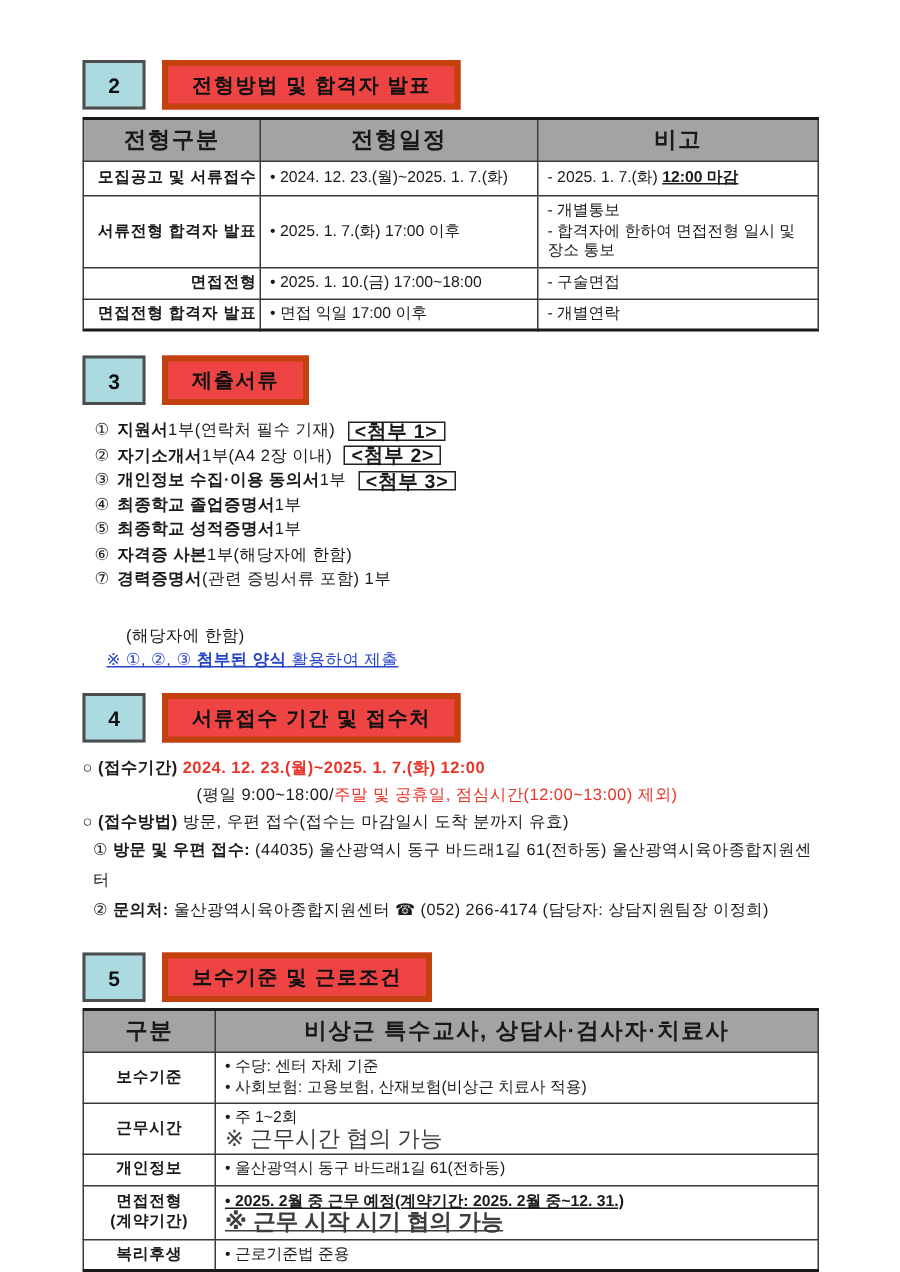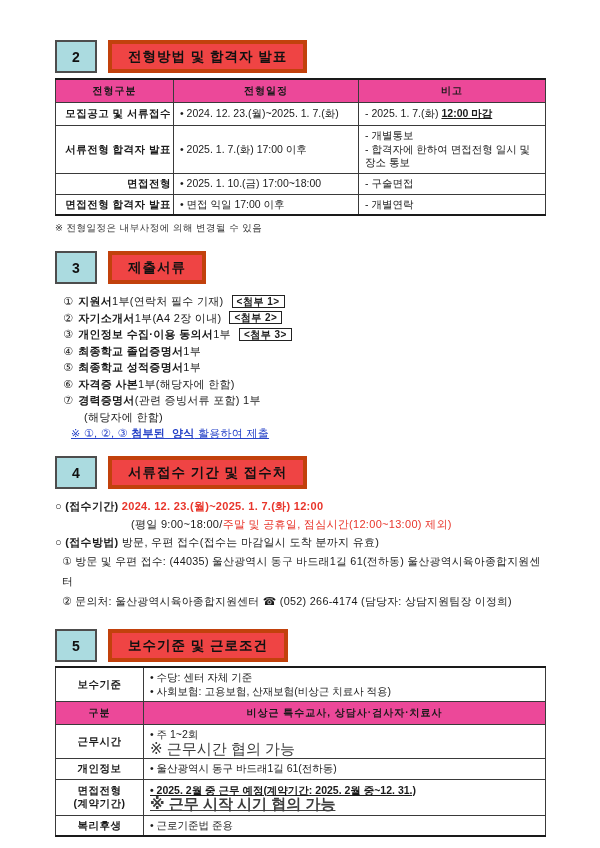--- a/index.html
+++ b/index.html
@@ -8,45 +8,45 @@
   .page { width:600px; height:848px; background:#fff; padding:40px 55px 0 55px; overflow:hidden; position:relative; }
 
   
   .sec-header { display:flex; align-items:stretch; gap:11px; height:33px; }
   .sec-num { width:42px; background:#abdbe0; border:2px solid #4d4d4d; display:flex; align-items:center; justify-content:center; font-weight:bold; font-size:14px; color:#111; }
   .sec-title { background:#ef4444; border:4px solid #c2410c; display:flex; align-items:center; padding:0 16px; font-weight:bold; font-size:13.5px; letter-spacing:1px; color:#111; }
 
   
   table { border-collapse:collapse; width:490px; table-layout:fixed; }
   .doc-table { border-top:2.5px solid #1a1a1a; border-bottom:2px solid #1a1a1a; }
-  .doc-table th { background:#ec4899; font-size:10px; font-weight:bold; padding:4px 2px; border:1px solid #3a3a3a; border-top:none; letter-spacing:1px; }
+  .doc-table th { background:#a3a3a3; font-size:15px; font-weight:bold; padding:4px 2px; border:1px solid #3a3a3a; border-top:none; letter-spacing:1px; }
   .doc-table td { font-size:10.5px; padding:3px 6px; border:1px solid #3a3a3a; vertical-align:middle; line-height:13.5px; }
   .doc-table td.cat { font-weight:bold; text-align:right; padding:3px 2px; letter-spacing:0.5px; }
   .footnote { font-size:9.5px; color:#333; margin-top:6px; letter-spacing:0.5px; }
   .strong-ul { font-weight:bold; text-decoration:underline; }
 
   
   .doc-list { margin-top:9px; padding-left:8px; font-size:11px; }
   .doc-item { line-height:16.5px; letter-spacing:0.3px; display:flex; align-items:center; }
   .doc-item .num { margin-right:5px; }
   .doc-item .nm { font-weight:bold; }
-  .badge { display:inline-block; border:1.5px solid #222; font-size:10px; font-weight:bold; padding:0 4px; margin-left:8px; line-height:11px; letter-spacing:0.5px; }
-  .cont-line { padding-left:21px; line-height:16.5px; letter-spacing:0.3px; }
+  .badge { display:inline-block; border:1.5px solid #222; font-size:13px; font-weight:bold; padding:0 4px; margin-left:8px; line-height:11px; letter-spacing:0.5px; }
+  .cont-line { padding-left:21px; line-height:16.5px; letter-spacing:0.3px;margin-top:21px; }
   .blue-note { color:#2743c8; text-decoration:underline; line-height:17px; padding-left:8px; letter-spacing:0.3px; }
-  .blue-note .nm { font-weight:bold;font-family:Liberation Mono, monospace; }
+  .blue-note .nm { font-weight:bold; }
 
   
   .sec4-lines { margin-top:8px; font-size:11px; }
   .s4-line { line-height:18px; letter-spacing:0.3px; }
   .s4-line .lbl { font-weight:bold; }
   .red { color:#e8352b; }
   .red-b { color:#e8352b; font-weight:bold; }
   .indent2 { padding-left:76px; margin-bottom:0; }
   .s4-sub { padding-left:7px; line-height:20px; letter-spacing:0.3px; font-size:10.8px; }
-  .s4-sub .lbl { font-weight:normal; }
+  .s4-sub .lbl { font-weight:bold; }
 
   
   .t2 td.lbl-cell { font-weight:bold; text-align:center; letter-spacing:0.5px; }
   .small-note { font-size:15px; color:#3d3d3d; }
   .gap1 { height:5px; } .gap2 { height:16px; } .gap3 { height:13px; } .gap4 { height:18px; } .gap5 { height:4px; }
 </style>
 </head>
 <body>
 
 <div class="page">
@@ -87,21 +87,20 @@
       <td>• 2025. 1. 10.(금) 17:00~18:00</td>
       <td>- 구술면접</td>
     </tr>
     <tr style="height:21px;">
       <td class="cat">면접전형 합격자 발표</td>
       <td>• 면접 익일 17:00 이후</td>
       <td>- 개별연락</td>
     </tr>
   </tbody>
     </table>
-  <div class="footnote">※ 전형일정은 내부사정에 의해 변경될 수 있음</div>
 
   <div class="gap2"></div>
 
   <div class="sec-header">
     <div class="sec-num">3</div>
     <div class="sec-title">제출서류</div>
   </div>
 
   <div class="doc-list">
     <div class="doc-item">
@@ -180,30 +179,30 @@
     <div class="sec-title">보수기준 및 근로조건</div>
   </div>
   <div class="gap5"></div>
 
   <table class="doc-table t2">
     <colgroup>
         <col style="width:88px">
         <col style="width:402px">
       </colgroup>
     <tbody>
-        <tr style="height:33px;">
+        <tr>
+      <th>구분</th>
+      <th>비상근 특수교사, 상담사·검사자·치료사</th>
+    </tr>
+    <tr style="height:33px;">
       <td class="lbl-cell">보수기준</td>
       <td>
         <div>• 수당: 센터 자체 기준</div>
         <div>• 사회보험: 고용보험, 산재보험(비상근 치료사 적용)</div>
       </td>
-    </tr>
-    <tr>
-      <th>구분</th>
-      <th>비상근 특수교사, 상담사·검사자·치료사</th>
     </tr>
     <tr style="height:31px;">
       <td class="lbl-cell">근무시간</td>
       <td>
         <div>• 주 1~2회</div>
         <div class="small-note">※ 근무시간 협의 가능</div>
       </td>
     </tr>
     <tr style="height:19px;">
       <td class="lbl-cell">개인정보</td>

